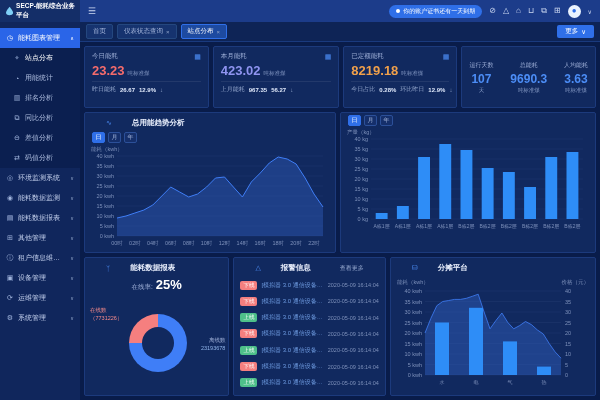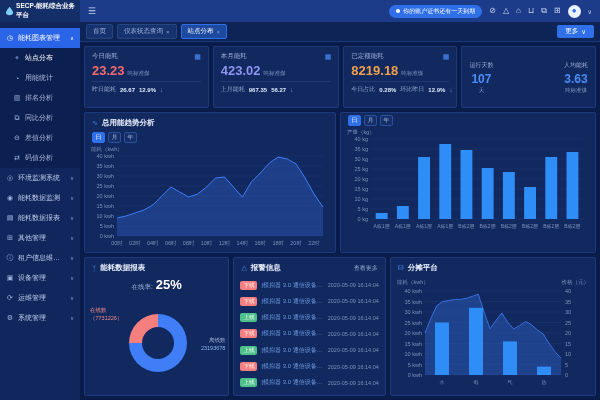--- a/index.html
+++ b/index.html
@@ -67,21 +67,21 @@
   .arrow-down { color:#8fa3c8; }
   .card-summary { flex-direction:row; align-items:center; justify-content:space-between; }
   .metric { text-align:center; }
   .metric-label { font-size:6px; color:#9fb0d8; }
   .metric-value { font-size:12px; font-weight:bold; color:#4c8df6; margin:2px 0 1px; }
   .metric-unit { font-size:5.5px; color:#8095c0; }
 
   .row-mid { display:flex; gap:4px; height:141px; flex:none; }
   .row-bottom { display:flex; gap:4px; flex:1; min-height:0; }
   .panel { display:flex; flex-direction:column; min-width:0; }
-  .panel-head { display:flex; align-items:center; gap:4px; padding:5px 7px 2px;
+  .panel-head { display:flex; align-items:center; gap:20px; padding:5px 21px 2px;
                 font-size:7.5px; font-weight:bold; color:#e8eefc; flex:none; }
   .p-icon { color:#4c8df6; font-size:7px; font-weight:normal; }
   .more-link { margin-left:auto; font-size:6px; font-weight:normal; color:#93a6cc; cursor:pointer; }
   .tabs-sm { display:flex; gap:3px; padding:2px 7px 1px; flex:none; }
   .tab-sm { width:13px; height:11px; display:flex; align-items:center; justify-content:center;
             font-size:6px; color:#a9bade; background:#152f6b; border:1px solid #2c5099;
             border-radius:2px; cursor:pointer; }
   .tab-sm.active { background:#2f6fe8; border-color:#2f6fe8; color:#fff; }
   .chart-box { flex:1; min-height:0; padding:0 2px; overflow:hidden; }
   .chart-box svg { display:block; }
@@ -281,20 +281,25 @@
                 <span>环比昨日</span>
                 <b>12.9%</b>
                 <span class="arrow-down">↓</span>
               </div>
             </div>
             <div class="card card-summary" style="flex:133" id="summary-card">
               <div class="metric">
                 <div class="metric-label">运行天数</div>
                 <div class="metric-value">107</div>
                 <div class="metric-unit">天</div>
+              </div>
+              <div class="metric">
+                <div class="metric-label">总能耗</div>
+                <div class="metric-value">9690.3</div>
+                <div class="metric-unit">吨标准煤</div>
               </div>
               <div class="metric">
                 <div class="metric-label">人均能耗</div>
                 <div class="metric-value">3.63</div>
                 <div class="metric-unit">吨标准煤</div>
               </div>
             </div>
         </div>
 
         <div class="row-mid">

